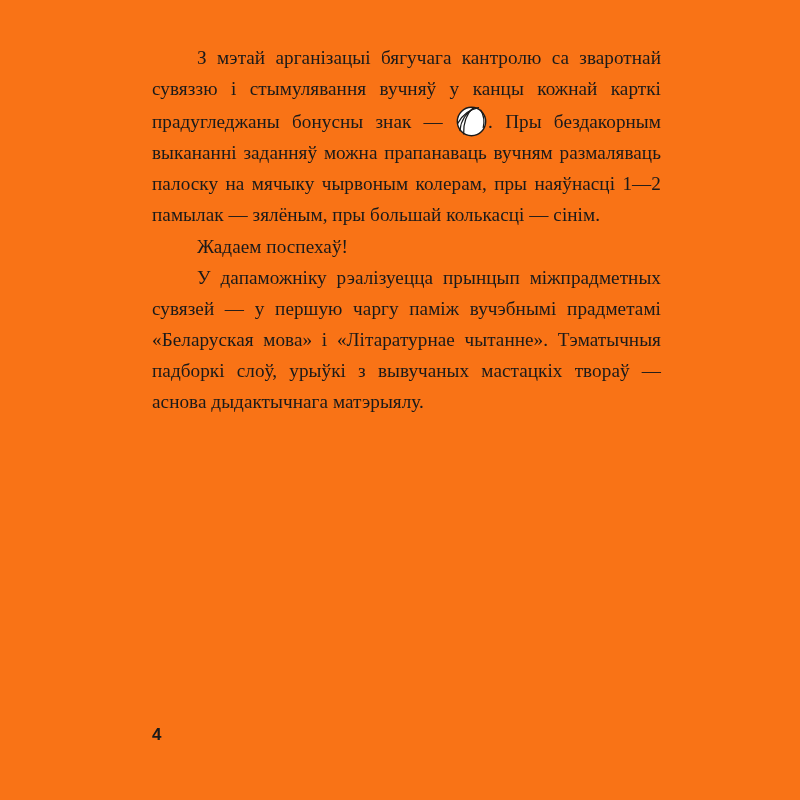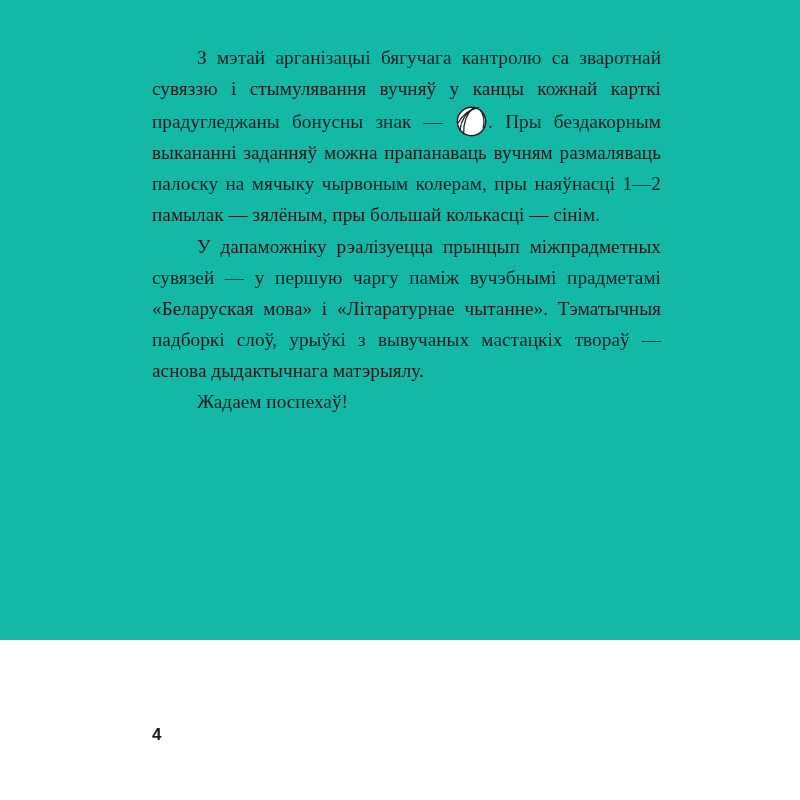--- a/index.html
+++ b/index.html
@@ -15,22 +15,22 @@
     font-family: "Liberation Serif", "DejaVu Serif", serif;
     color: #1a1a1a;
     -webkit-font-smoothing: antialiased;
   }
 
   .page {
     position: absolute;
     left: 0;
     top: 0;
     width: 800px;
-    height: 640px;
-    background: #14b8a6;
+    height: 800px;
+    background: #f97316;
   }
 
   .text-column {
     position: absolute;
     left: 152px;
     top: 42px;
     width: 509px;
   }
 
   p.para {
@@ -83,21 +83,21 @@
   <div class="text-column">
 
     <p class="para has-icon"><span>З мэтай арганізацыі бягучага кантролю са зваротнай сувяззю і стымулявання вучняў у канцы кожнай карткі прадугледжаны бонусны знак — </span><span class="ball-icon"><svg viewBox="0 0 40 40" xmlns="http://www.w3.org/2000/svg" aria-hidden="true">
           <circle cx="20" cy="20" r="17.2" fill="#ffffff" stroke="#1a1a1a" stroke-width="1.7"></circle>
           <path d="M 6.0 31.0 C 7.0 19.5 13.5 9.0 23.5 3.6" fill="none" stroke="#1a1a1a" stroke-width="1.5" stroke-linecap="round"></path>
           <path d="M 3.6 22.0 C 8.5 13.0 17.5 5.5 28.5 3.3" fill="none" stroke="#1a1a1a" stroke-width="1.5" stroke-linecap="round"></path>
           <path d="M 10.5 35.0 C 10.0 21.5 15.0 10.0 22.0 3.2" fill="none" stroke="#1a1a1a" stroke-width="1.5" stroke-linecap="round"></path>
           <path d="M 31.2 6.2 C 35.0 12.5 36.0 20.0 34.2 27.5" fill="none" stroke="#1a1a1a" stroke-width="1.5" stroke-linecap="round"></path>
         </svg></span><span>. Пры бездакорным выкананні заданняў можна прапанаваць вучням размаляваць палоску на мячыку чырвоным колерам, пры наяўнасці 1—2 памылак — зялёным, пры большай колькасці — сінім.</span></p>
 
+    <p class="para">Жадаем поспехаў!</p>
+
     <p class="para">У дапаможніку рэалізуецца прынцып міжпрадметных сувязей — у першую чаргу паміж вучэбнымі прадметамі «Беларуская мова» і «Літаратурнае чытанне». Тэматычныя падборкі слоў, урыўкі з вывучаных мастацкіх твораў — аснова дыдактычнага матэрыялу.</p>
-
-    <p class="para">Жадаем поспехаў!</p>
 
   </div>
 
   <div class="page-number">4</div>
 
 </div>
 
 </body></html>

